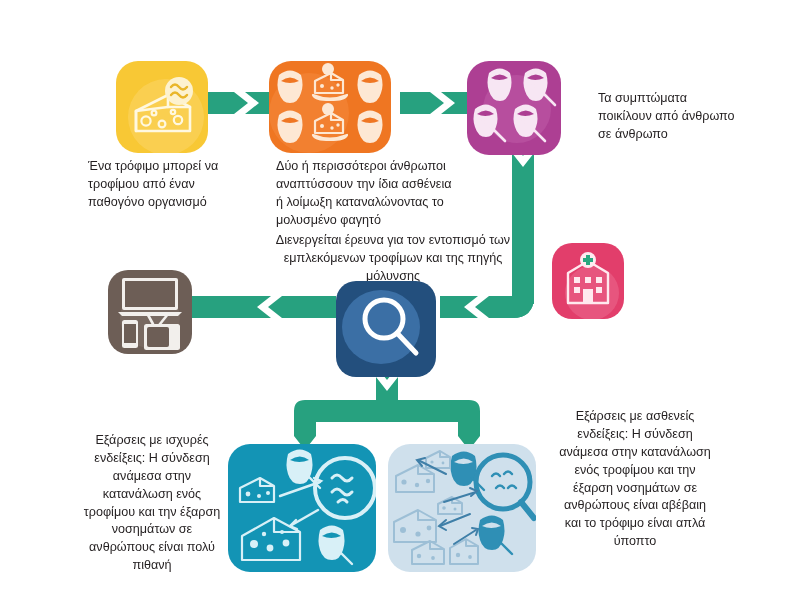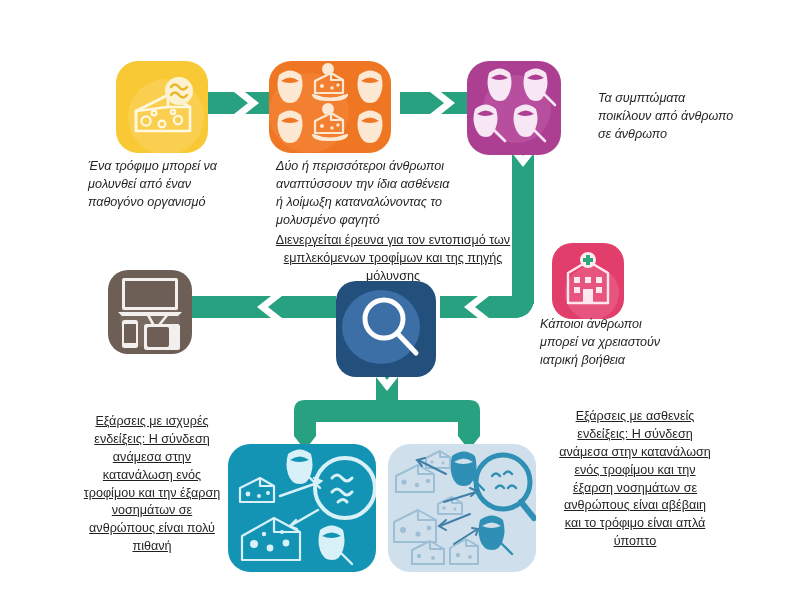--- a/index.html
+++ b/index.html
@@ -27,22 +27,22 @@
 
   
   .cap{
     position:absolute;
     color:#231f20;
     font-size:12.6px;
     line-height:1.42;
     z-index:6;
     white-space:pre-line;
   }
-  .cap.left{text-align:left;font-style:italic;}
-  .cap.center{text-align:center;text-decoration:underline;}
+  .cap.left{text-align:left;}
+  .cap.center{text-align:center;}
 </style>
 </head>
 <body>
 
 <div id="stage">
 
   <svg id="connectors" viewBox="0 0 808 616" xmlns="http://www.w3.org/2000/svg">
     <defs></defs>
 
     <g>
@@ -113,21 +113,21 @@
         <circle cx="57" cy="51" r="2.2"></circle>
       </g>
       <circle cx="63" cy="30" r="14" fill="#fdf2cf"></circle>
       <g fill="none" stroke="#e9b62a" stroke-width="2.4" stroke-linecap="round">
         <path d="M55 26 q4 -5 8 0 q4 5 8 0"></path>
         <path d="M55 34 q4 -5 8 0 q4 5 8 0"></path>
       </g>
     </svg>
   </div>
   <div class="cap left" style="left:88px;top:158px;width:170px;">Ένα τρόφιμο μπορεί να
-μολυνθεί από έναν
+τροφίμου από έναν
 παθογόνο οργανισμό</div>
 
   <div class="node" style="left:269px;top:61px;width:122px;height:92px;background:#ef7622;">
     <svg viewBox="0 0 122 92">
       <circle cx="40" cy="52" r="40" fill="#f4883c" opacity="0.55"></circle>
 
       <g fill="#fde8d4">
         <path d="M10 14 q11 -9 22 0 q3 10 0 18 q-3 10 -11 10 q-8 0 -11 -10 q-3 -8 0 -18 Z"></path>
         <path d="M90 14 q11 -9 22 0 q3 10 0 18 q-3 10 -11 10 q-8 0 -11 -10 q-3 -8 0 -18 Z"></path>
         <path d="M10 54 q11 -9 22 0 q3 10 0 18 q-3 10 -11 10 q-8 0 -11 -10 q-3 -8 0 -18 Z"></path>
@@ -213,23 +213,20 @@
       <g fill="#ffe9ef">
         <rect x="22" y="34" width="6" height="6"></rect>
           <rect x="33" y="34" width="6" height="6"></rect>
           <rect x="44" y="34" width="6" height="6"></rect>
         <rect x="22" y="44" width="6" height="6"></rect>
           <rect x="44" y="44" width="6" height="6"></rect>
         <rect x="31" y="46" width="10" height="14"></rect>
       </g>
     </svg>
   </div>
-  <div class="cap left" style="left:540px;top:316px;width:150px;">Κάποιοι άνθρωποι
-μπορεί να χρειαστούν
-ιατρική βοήθεια</div>
 
   <div class="node" style="left:336px;top:281px;width:100px;height:96px;background:#234f7d;border-radius:20px;z-index:7;">
     <svg viewBox="0 0 100 96">
       <ellipse cx="45" cy="46" rx="39" ry="37" fill="#3b6fa5"></ellipse>
       <g fill="none" stroke="#ffffff" stroke-width="5">
         <circle cx="48" cy="38" r="19"></circle>
         <line x1="61" y1="52" x2="80" y2="72" stroke-linecap="round"></line>
       </g>
     </svg>
   </div>
@@ -308,21 +305,21 @@
       </g>
 
       <g stroke="#d8f0f7" stroke-width="2.4" fill="none" stroke-linecap="round">
         <line x1="52" y1="52" x2="92" y2="38"></line>
         <path d="M86 34 L93 37 L87 41"></path>
         <line x1="90" y1="66" x2="62" y2="82"></line>
         <path d="M68 76 L62 82 L69 85"></path>
       </g>
     </svg>
   </div>
-  <div class="cap center" style="left:78px;top:413px;width:148px;">Εξάρσεις με ισχυρές
+  <div class="cap center" style="left:78px;top:432px;width:148px;">Εξάρσεις με ισχυρές
 ενδείξεις: Η σύνδεση
 ανάμεσα στην
 κατανάλωση ενός
 τροφίμου και την έξαρση
 νοσημάτων σε
 ανθρώπους είναι πολύ
 πιθανή</div>
 
   <div class="node" style="left:388px;top:444px;width:148px;height:128px;background:#cfe0ec;border-radius:22px;">
     <svg viewBox="0 0 148 128">

